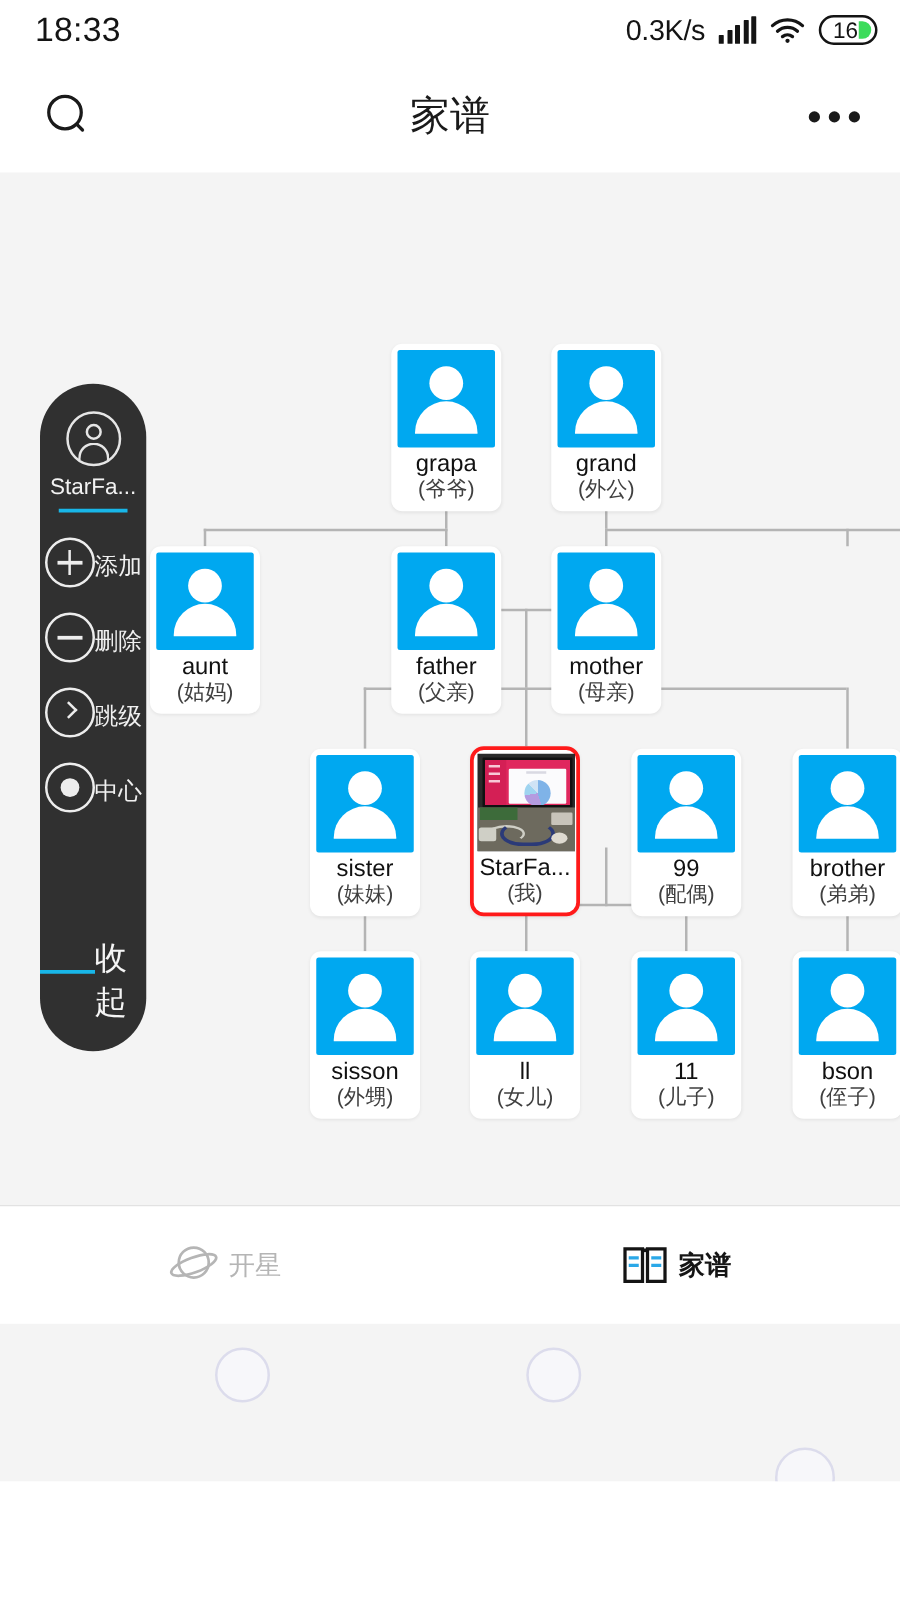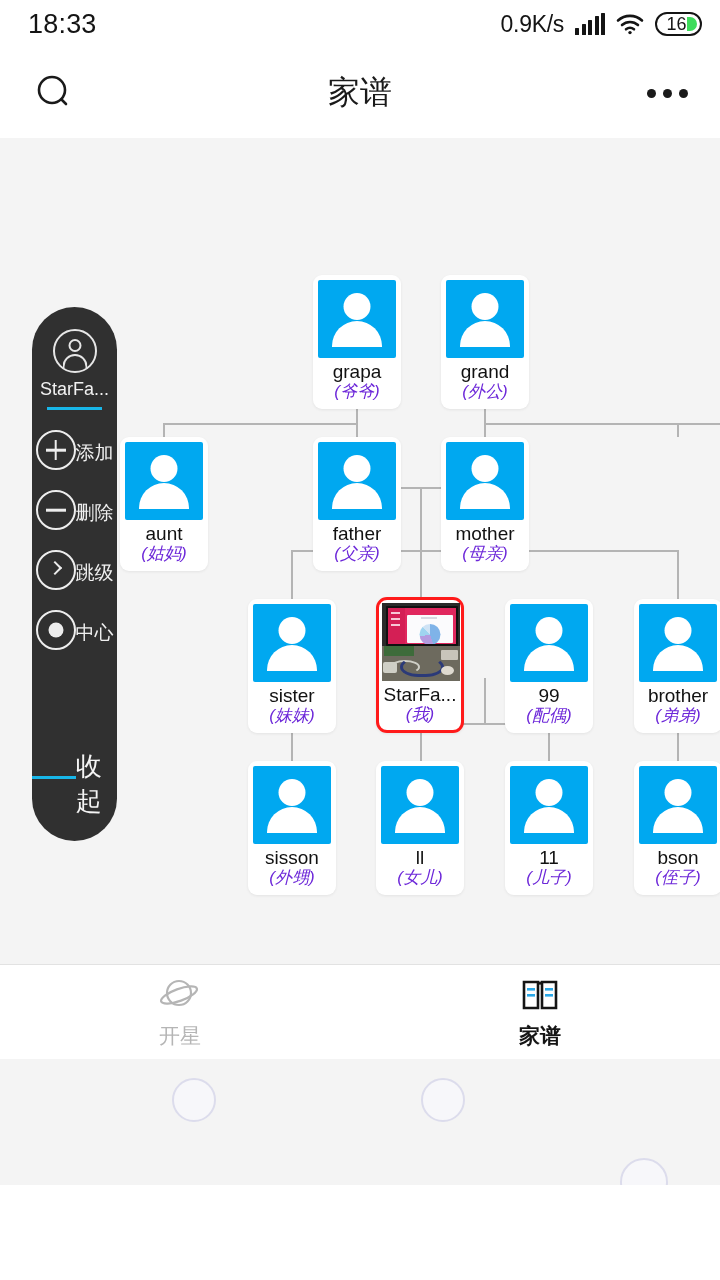--- a/index.html
+++ b/index.html
@@ -78,21 +78,21 @@
   }
   .node .ava .pBody{
     position:absolute; left:50%; bottom:11px; transform:translateX(-50%);
     width:50px; height:26px; background:#fff;
     border-radius:25px 25px 0 0;
   }
   .node .nm{
     font-size:19px; color:#111; margin-top:3px; line-height:1.12;
     white-space:nowrap; overflow:hidden;
   }
-  .node .rel{ font-size:17px; color:#6d28d9; line-height:1.2;font-style:italic; }
+  .node .rel{ font-size:17px; color:#404040; line-height:1.2; }
   .node.sel{ border:3px solid #ff1a1a; padding:3px 3px 4px; border-radius:11px; }
 
   
   .photo{ width:78px; height:78px; position:relative; overflow:hidden; background:#2a2a2a; margin:0 auto;}
   .photo .mon{
     position:absolute; left:4px; top:3px; right:2px; height:40px;
     background:#e0275e; border:2px solid #111; border-radius:1px; overflow:hidden;
   }
   .photo .mon .sidebar{ position:absolute; left:0; top:0; bottom:0; width:17px; background:#d41f55;}
   .photo .mon .sidebar i{ display:block; width:9px; height:2px; background:#f7c8d6; margin:4px 0 0 3px;}
@@ -141,34 +141,34 @@
   .tb-bottom{ margin-top:auto; width:100%; display:flex; flex-direction:row; align-items:center; padding-bottom:22px;}
   .tb-bottom .tb-div{ margin-bottom:14px; margin-top:0;}
   .tb-collapse{ font-size:26px; color:#f5f5f5; cursor:pointer;}
 
   
   .tabbar{
     position:absolute; left:0; bottom:0; width:720px; height:95px;
     background:#fff; border-top:1px solid #e2e2e2;
     display:flex; align-items:center;
   }
-  .tab{ flex:1; display:flex; flex-direction:column; align-items:center; justify-content:center; cursor:pointer; gap:6px;}
+  .tab{ flex:1; display:flex; flex-direction:row; align-items:center; justify-content:center; cursor:pointer; gap:6px;}
   .tab .ti{ width:42px; height:42px; position:relative;}
   .tab .tl{ font-size:21px; color:#b5b5b5;}
   .tab.active .tl{ color:#151515; font-weight:bold;}
 </style>
 </head>
 <body>
 
 <div id="app">
 
   <div class="statusbar">
     <div class="sb-time">18:33</div>
     <div class="sb-right">
-      <div class="sb-net">0.9K/s</div>
+      <div class="sb-net">0.3K/s</div>
       <div class="sb-bars">
           <i></i>
           <i></i>
           <i></i>
           <i></i>
           <i></i>
         </div>
       <div class="sb-wifi">
         <svg width="28" height="22" viewBox="0 0 28 22">
           <path d="M2 7.5 A18 18 0 0 1 26 7.5" stroke="#141414" stroke-width="2.6" fill="none" stroke-linecap="round"></path>

